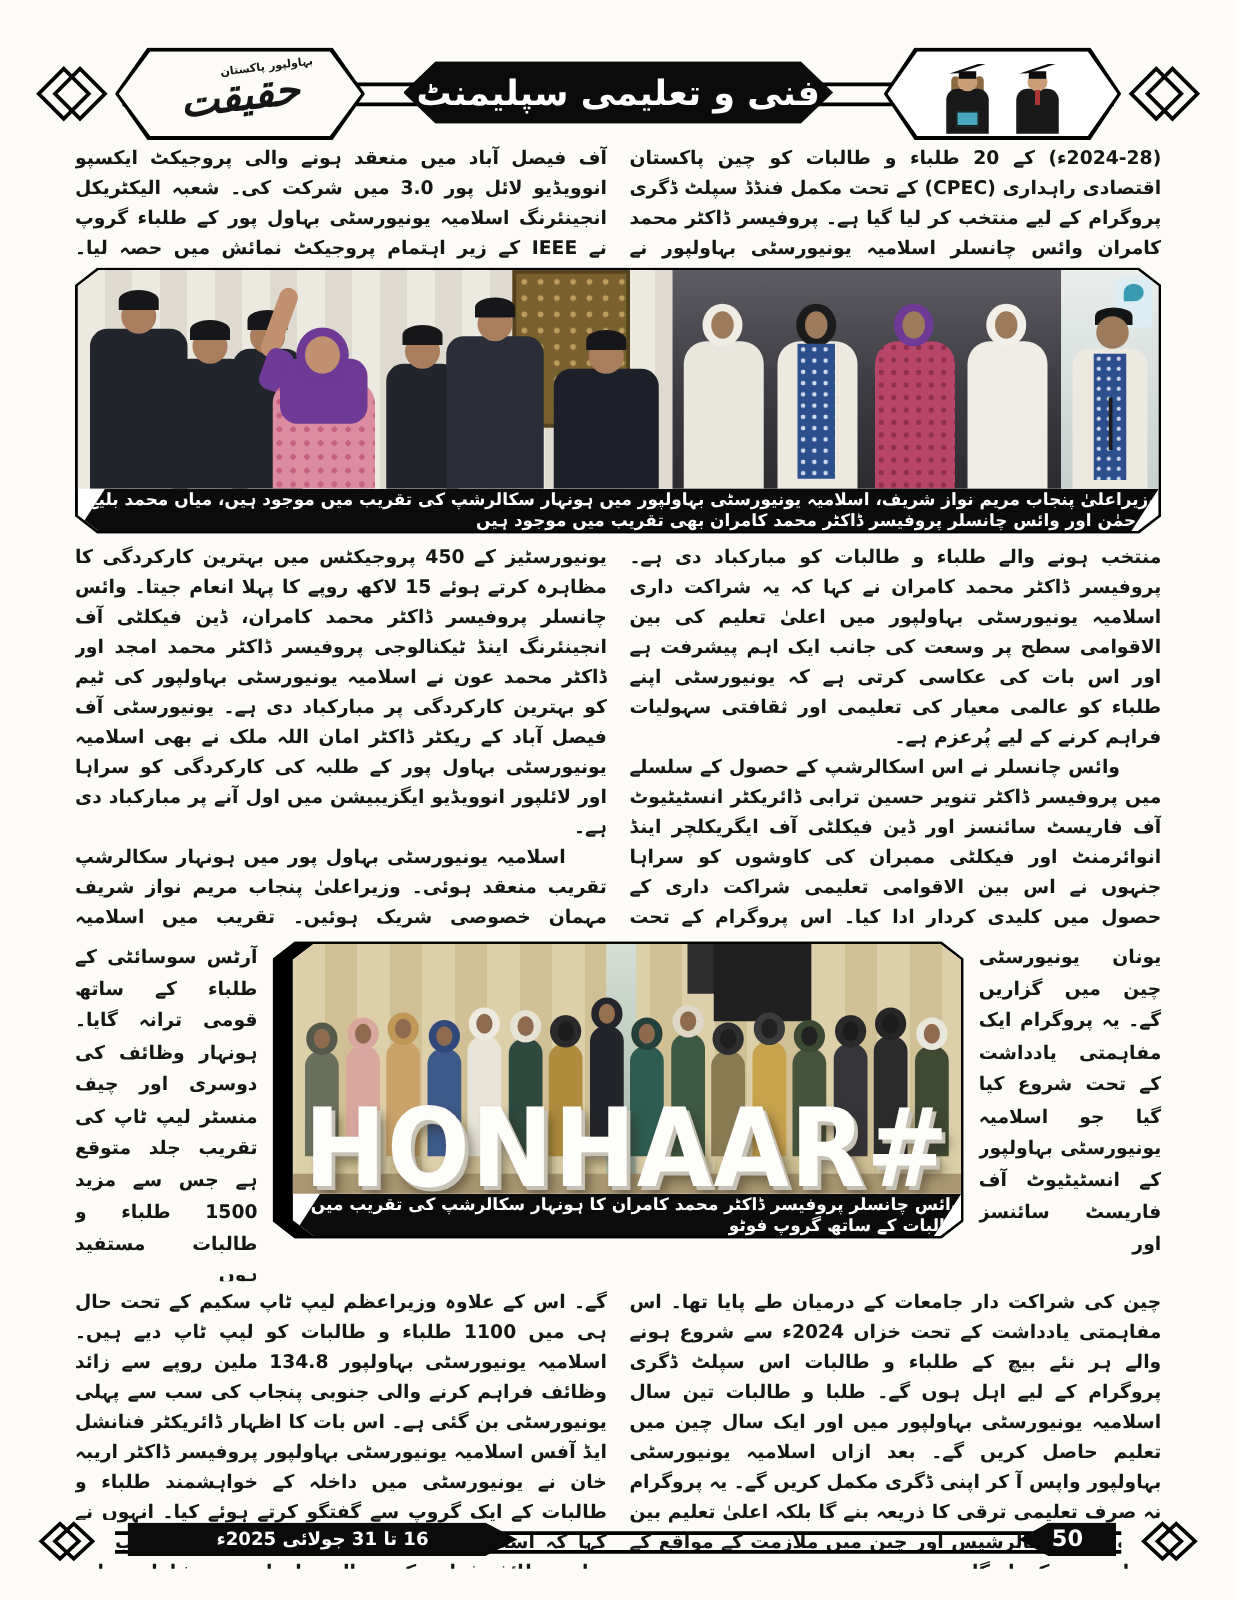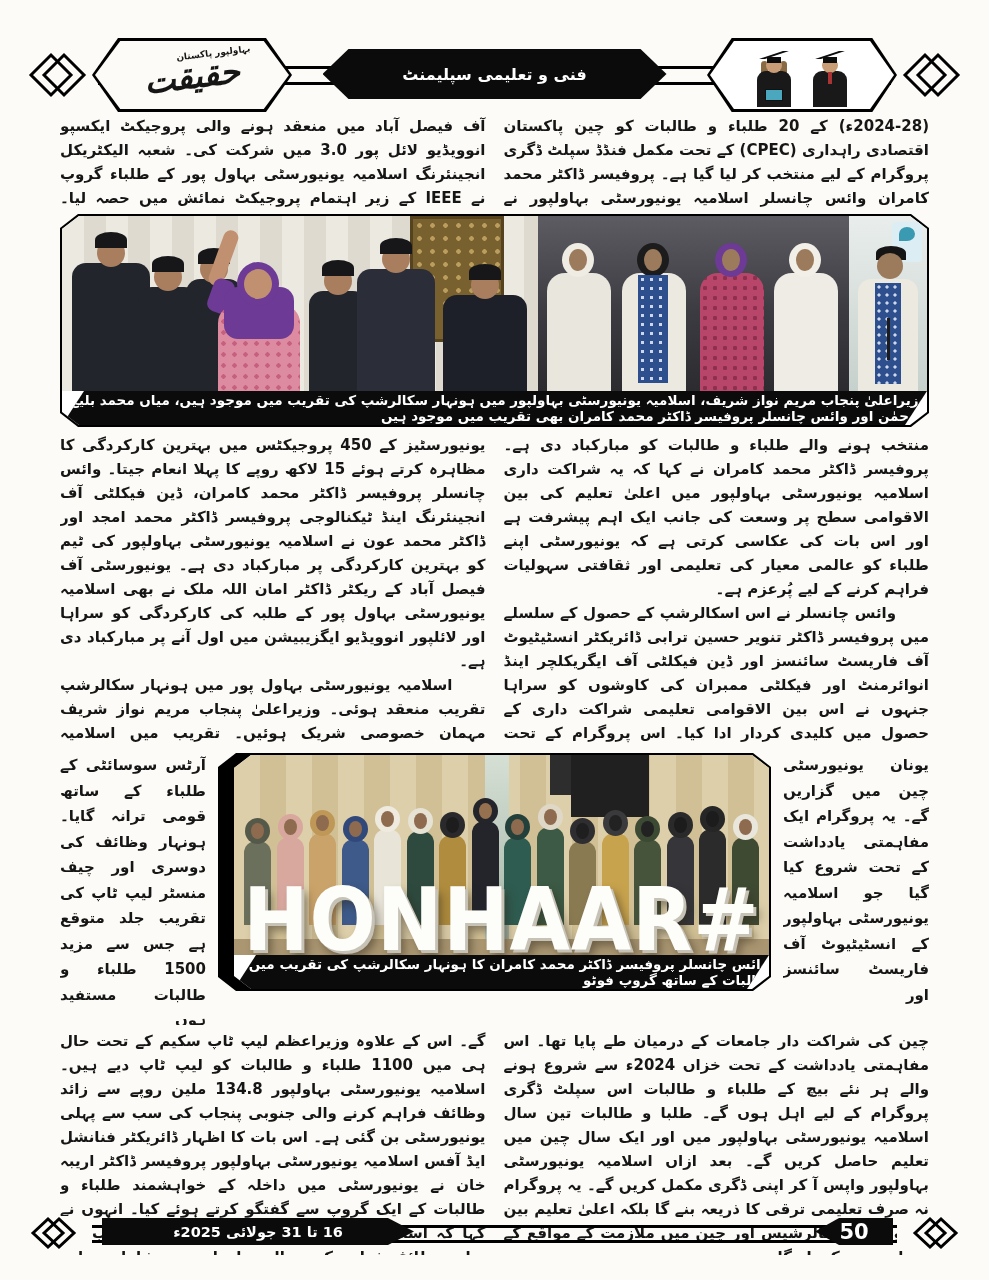--- a/index.html
+++ b/index.html
@@ -18,21 +18,21 @@
   .chev.left{left:-8px;} .chev.right{right:-8px;}
   .logo-hex{position:absolute;left:56px;top:0;width:200px;height:74px;background:#000;
             clip-path:polygon(0 50%,13% 0,87% 0,100% 50%,87% 100%,13% 100%);}
   .logo-in{position:absolute;inset:3px;background:#fcfbf7;
            clip-path:polygon(0 50%,13% 0,87% 0,100% 50%,87% 100%,13% 100%);}
   .logo-top{position:absolute;top:7px;right:38px;font-size:9px;transform:rotate(-7deg);}
   .logo-main{position:absolute;top:16px;left:0;right:0;text-align:center;font-size:33px;
              font-weight:900;font-style:italic;transform:rotate(-7deg);letter-spacing:-1px;}
   .banner{position:absolute;left:50%;top:11px;transform:translateX(-50%);width:344px;height:50px;
           background:#0b0b0b;color:#fff;display:flex;align-items:center;justify-content:center;
-          font-size:16px;font-weight:900;
+          font-size:28px;font-weight:900;
           clip-path:polygon(0 50%,26px 0,calc(100% - 26px) 0,100% 50%,calc(100% - 26px) 100%,26px 100%);}
   .emblem{position:absolute;right:56px;top:0;width:190px;height:74px;background:#000;
           clip-path:polygon(0 50%,13% 0,87% 0,100% 50%,87% 100%,13% 100%);}
   .emblem-in{position:absolute;inset:3px;background:#fff;
              clip-path:polygon(0 50%,13% 0,87% 0,100% 50%,87% 100%,13% 100%);
              display:flex;align-items:flex-end;justify-content:center;gap:14px;padding-bottom:2px;}
   .grad{position:relative;width:42px;height:62px;}
   .grad .gown{position:absolute;bottom:0;left:4px;right:4px;height:36px;background:#191919;border-radius:9px 9px 0 0;}
   .grad .head{position:absolute;top:13px;left:13px;width:16px;height:15px;background:#c99d76;border-radius:50%;}
   .grad .hairL{position:absolute;top:16px;left:8px;width:7px;height:26px;background:#8a6a42;border-radius:4px;}
@@ -113,21 +113,21 @@
        transform:scaleY(1.12);transform-origin:bottom;
        text-shadow:3px 3px 0 #c6c2b6,6px 7px 9px rgba(45,38,25,.5);}
   
   #pgfooter{position:absolute;bottom:24px;left:36px;right:36px;height:42px;}
   .f-rule{position:absolute;top:11px;left:28px;right:28px;height:12px;
           border-top:3px solid #000;border-bottom:3px solid #000;}
   .f-date{position:absolute;left:66px;top:4px;width:312px;height:27px;background:#0b0b0b;color:#fff;
           display:flex;align-items:center;justify-content:center;font-size:14.5px;font-weight:900;direction:rtl;
           clip-path:polygon(0 0,calc(100% - 26px) 0,100% 50%,calc(100% - 26px) 100%,0 100%);}
   .f-page{position:absolute;right:60px;top:4px;width:78px;height:27px;background:#0b0b0b;color:#fff;
-          display:flex;align-items:center;justify-content:center;font-size:21px;font-weight:900;
+          display:flex;align-items:center;justify-content:center;font-size:18px;font-weight:900;
           clip-path:polygon(24px 0,100% 0,100% 100%,24px 100%,0 50%);}
   .fchev{position:absolute;top:2px;width:62px;height:34px;background:#fcfbf7;}
   .fchev.left{left:-6px;} .fchev.right{right:-6px;}
 </style>
 </head>
 <body>
 
 <div class="sheet">
 
   <header id="masthead">

